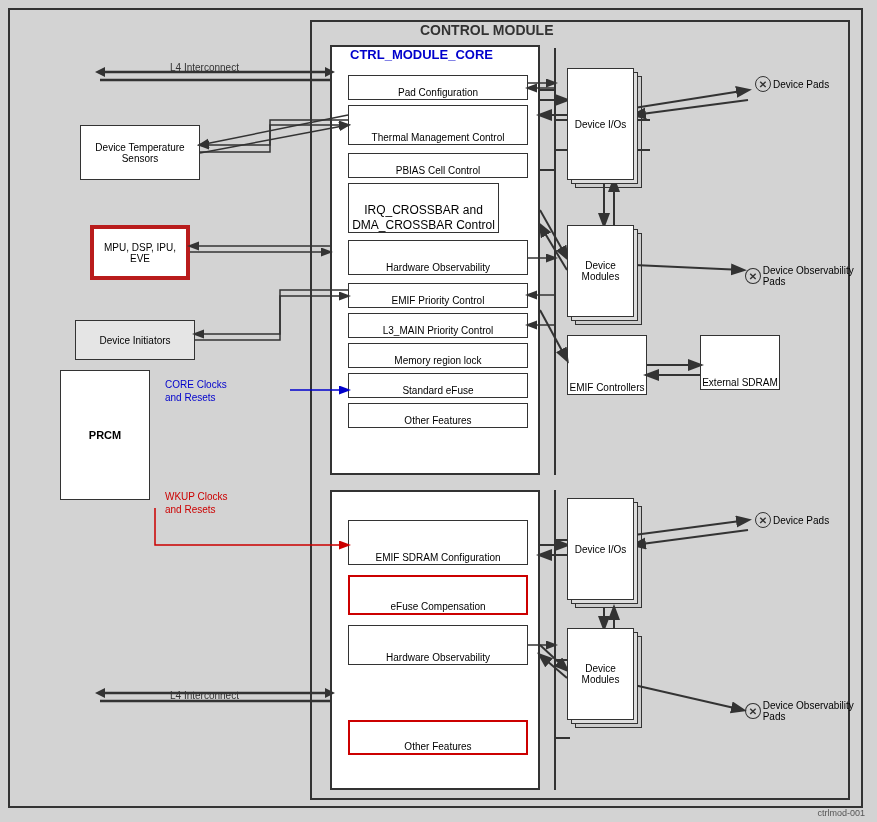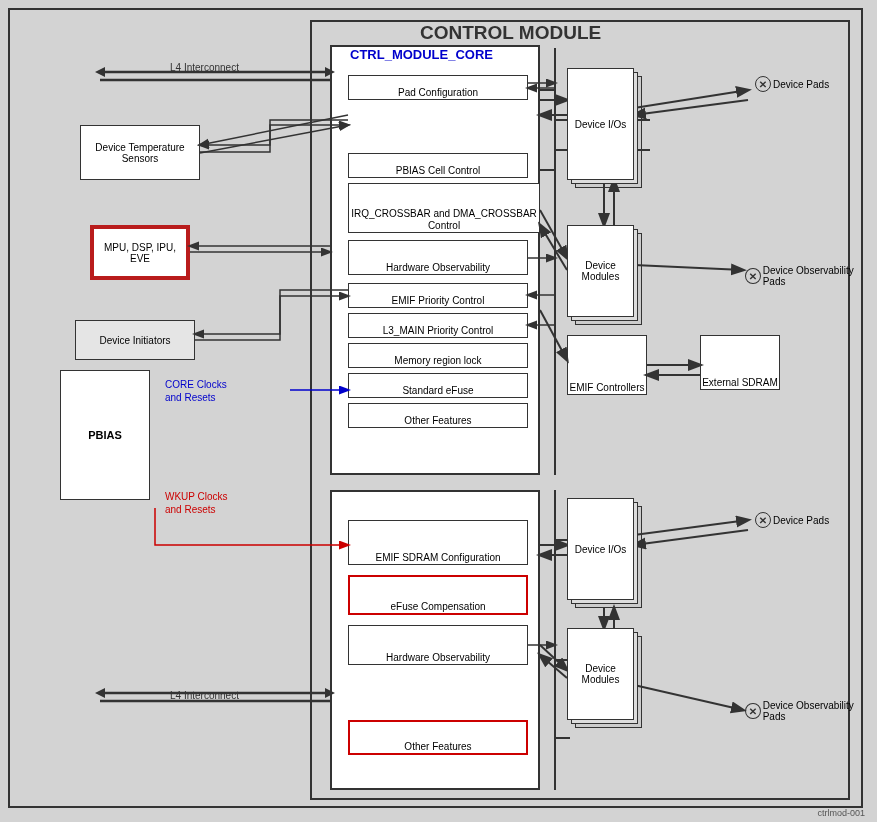--- a/index.html
+++ b/index.html
@@ -46,21 +46,21 @@
       width: 540px;
       height: 780px;
       border: 2px solid #333;
       background: transparent;
     }
 
     .control-module-title {
       position: absolute;
       top: 22px;
       left: 420px;
-      font-size: 19px;
+      font-size: 14px;
       font-weight: bold;
       color: #333;
       text-align: center;
     }
 
     
     .ctrl-core-box {
       position: absolute;
       top: 45px;
       left: 330px;
@@ -267,26 +267,29 @@
 
   <div class="control-module-outer"></div>
 
   <div class="ctrl-core-box"></div>
   <div class="ctrl-core-title">CTRL_MODULE_CORE</div>
 
   <div class="comp-box" style="top:75px; left:348px; width:180px; height:25px; font-size:10px;">
     <span>Pad Configuration</span>
   </div>
 
+  <div class="comp-box" style="top:105px; left:348px; width:180px; height:40px; font-size:10px;">
+    <span>Thermal Management Control</span>
+  </div>
 
   <div class="comp-box" style="top:153px; left:348px; width:180px; height:25px; font-size:10px;">
     <span>PBIAS Cell Control</span>
   </div>
 
-  <div class="comp-box" style="top:183px; left:348px; width:192px; height:50px; font-size:10px;">
+  <div class="comp-box" style="top:183px; left:348px; width:151px; height:50px; font-size:12px;">
     <span>IRQ_CROSSBAR and DMA_CROSSBAR Control</span>
   </div>
 
   <div class="comp-box" style="top:240px; left:348px; width:180px; height:35px; font-size:10px;">
     <span>Hardware Observability</span>
   </div>
 
   <div class="comp-box" style="top:283px; left:348px; width:180px; height:25px; font-size:10px;">
     <span>EMIF Priority Control</span>
   </div>
@@ -332,21 +335,21 @@
 
   <div class="mpu-dsp-box">
     <span>MPU, DSP, IPU, EVE</span>
   </div>
 
   <div class="device-init-box">
     <span>Device Initiators</span>
   </div>
 
   <div class="prcm-box">
-    <span>PBIAS</span>
+    <span>PRCM</span>
   </div>
 
   <div class="l4-label-top">L4 Interconnect</div>
   <div class="l4-label-bottom">L4 Interconnect</div>
 
   <div class="core-clocks-label">
     <span style="color:#0000cc;">CORE Clocks<br>and Resets</span>
   </div>
 
   <div class="wkup-clocks-label">

